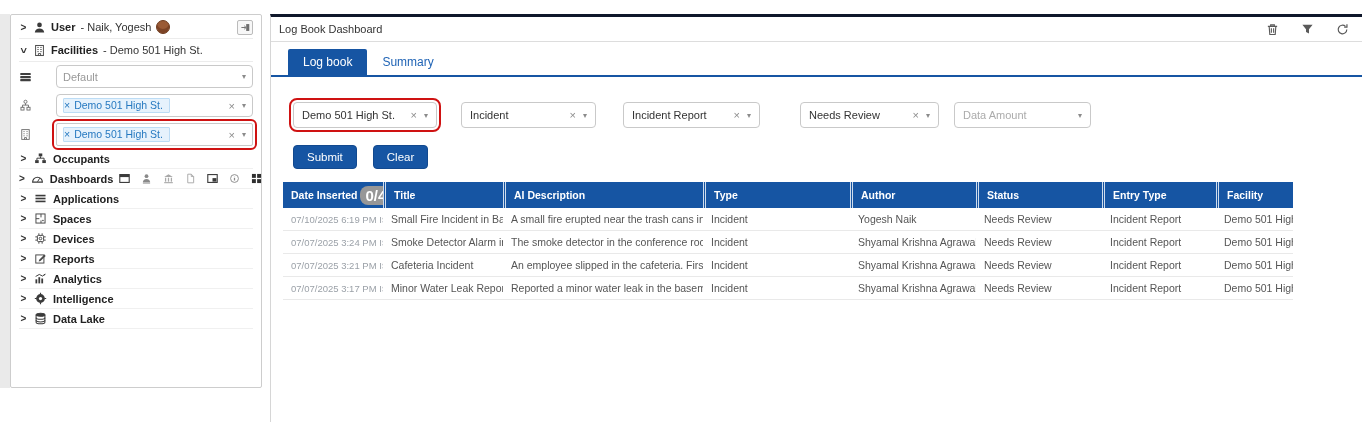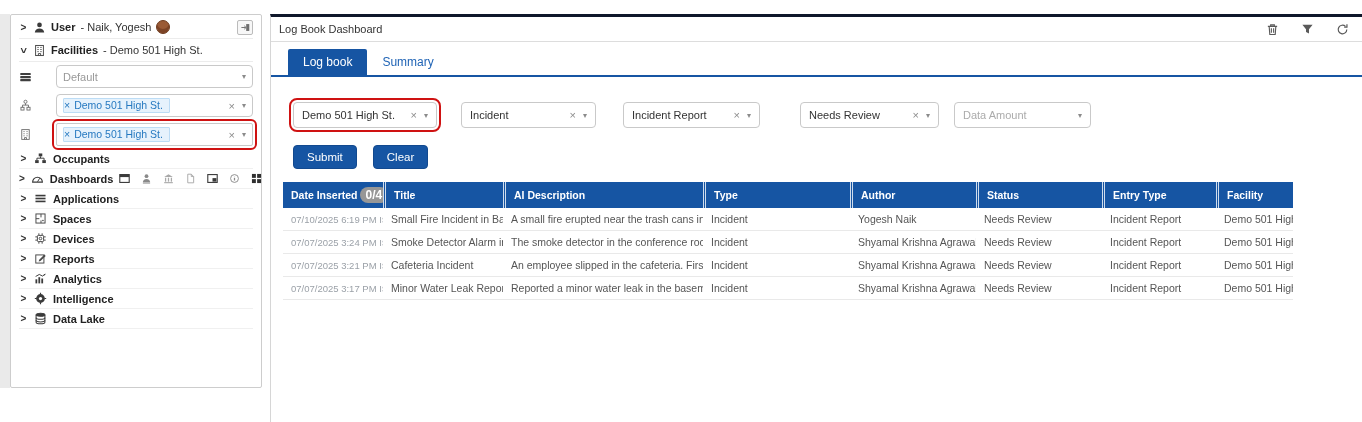--- a/index.html
+++ b/index.html
@@ -72,21 +72,21 @@
   .btn-row { margin:17px 0 0 22px; display:flex; gap:16px; }
   .btn { background:#1655a3; border:1px solid #12498f; color:#fff; font-size:11.5px;
     padding:5px 13px; border-radius:4px; font-family:"Liberation Sans", sans-serif; }
 
   .table { margin:13px 0 0 12px; width:1010px; }
   .thead, .tr { display:grid; grid-template-columns:100px 120px 200px 147px 126px 126px 114px 1fr; }
   .thead { background:#1655a3; height:26px; }
   .th { display:flex; align-items:center; padding:0 8px; color:#fff; font-weight:700;
     font-size:10.5px; white-space:nowrap; overflow:hidden; }
   .th + .th { border-left:3px double rgba(255,255,255,.8); }
-  .badge { background:#979797; color:#fff; font-size:12px; font-weight:700;
+  .badge { background:#979797; color:#fff; font-size:15px; font-weight:700;
     border-radius:8px; padding:1px 6px; margin-left:2px; }
   .tr { height:23px; border-bottom:1px solid #e9e9e9; }
   .td { display:flex; align-items:center; padding:0 8px; font-size:10.5px; color:#555;
     white-space:nowrap; overflow:hidden; }
   .td.date { color:#9ba1a8; font-size:9.5px; }
 
   .vscroll { position:absolute; right:39px; top:0; bottom:0; width:7px; background:#ebebeb; }
 </style>
 </head>
 <body>

